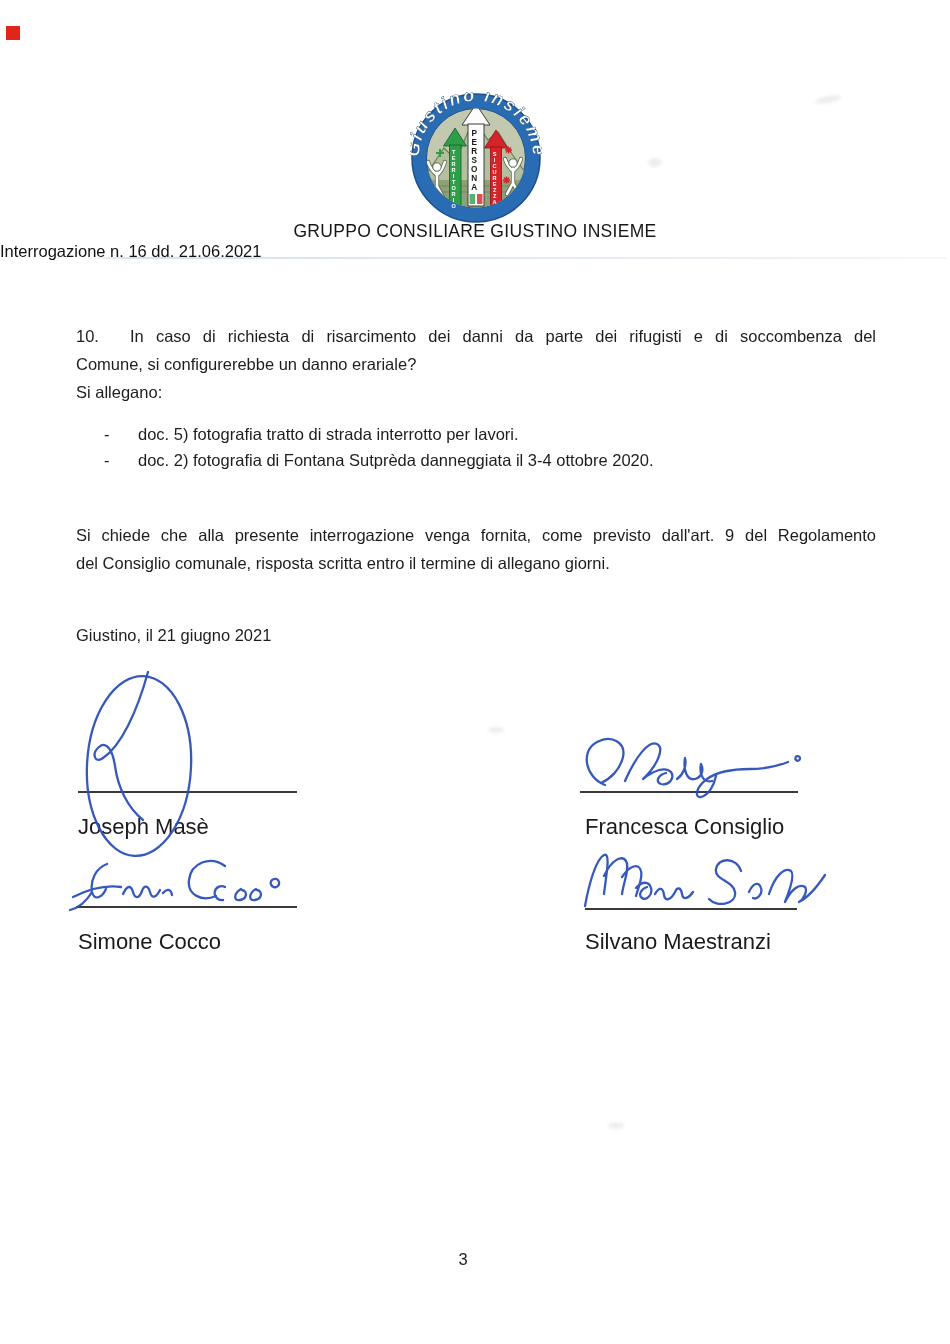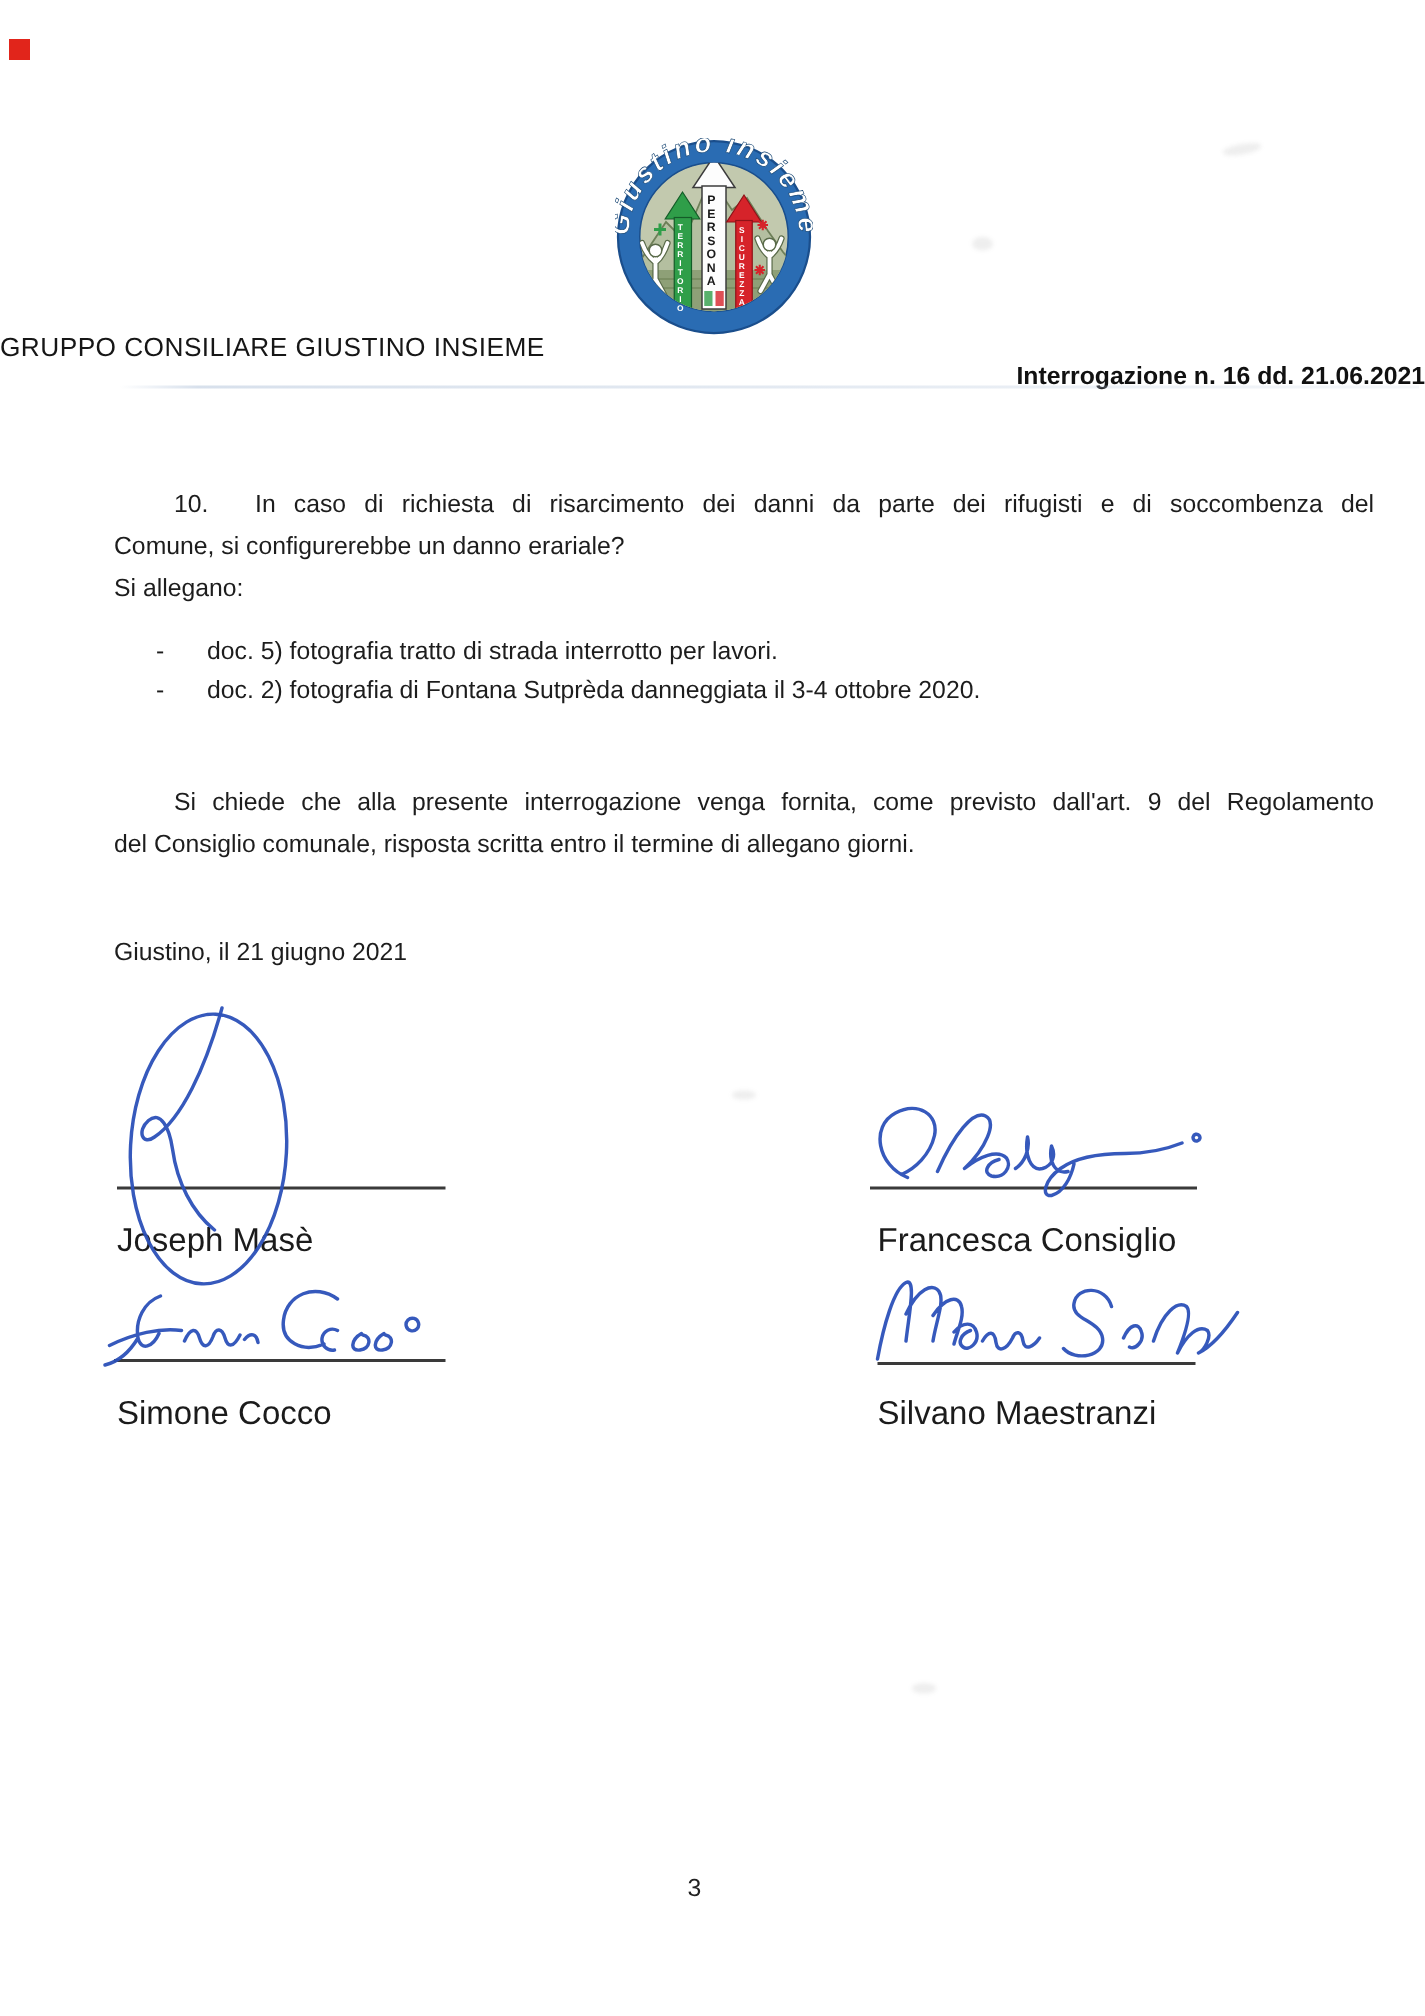--- a/index.html
+++ b/index.html
@@ -2,28 +2,28 @@
 <html style="--color-ink: #2b50b8; --color-line: #3a3a3a; --color-logo_ring: #2a6cb3; --color-logo_green: #2f9e49; --color-logo_red: #d6232a;"><head>
 <meta charset="utf-8">
 <style>
   html,body{margin:0;padding:0;background:#ffffff;}
   .page{
     position:relative;width:950px;height:1344px;background:#ffffff;
     font-family:"Liberation Sans",sans-serif;color:#1d1d1d;overflow:hidden;
   }
   .abs{position:absolute;}
   
-  .hdr1{left:0;right:0;top:221px;font-size:17.5px;letter-spacing:.3px;color:#161616;}
-  .hdr2{left:0;right:0;top:242px;text-align:right;font-size:16.5px;font-weight:bold;color:#111;}
+  .hdr1{left:0;right:0;top:221px;text-align:center;font-size:17.5px;letter-spacing:.3px;color:#161616;}
+  .hdr2{left:0;right:0;top:242px;text-align:left;font-size:16.5px;font-weight:normal;color:#111;}
   .scanline{left:80px;top:257px;width:866px;height:2px;
     background:linear-gradient(90deg,rgba(183,199,220,0) 0%,rgba(183,199,220,.55) 6%,rgba(183,199,220,.35) 60%,rgba(183,199,220,.15) 100%);}
   .redmark{left:6px;top:26px;width:14px;height:14px;background:#e1251b;}
   
   .line{left:76px;width:800px;font-size:16.5px;line-height:22px;white-space:nowrap;}
-  .j{text-align:justify;text-align-last:justify;white-space:normal;margin-left:40px;}
+  .j{text-align:justify;text-align-last:justify;white-space:normal;}
   .qnum{display:inline-block;width:54px;}
   .dash{display:inline-block;margin-left:28px;width:34px;}
   
   .sigline{position:absolute;height:2px;background:var(--color-line,#3a3a3a);}
   .signame{position:absolute;font-size:22px;color:#1b1b1b;}
   .sig{position:absolute;pointer-events:none;}
   .ink-path{fill:none;stroke:var(--color-ink,#2b50b8);stroke-width:2.3;stroke-linecap:round;stroke-linejoin:round;opacity:.95;}
   
   .logo{left:410px;top:92px;width:132px;height:132px;}
   .logo svg{position:absolute;left:0;top:0;}

